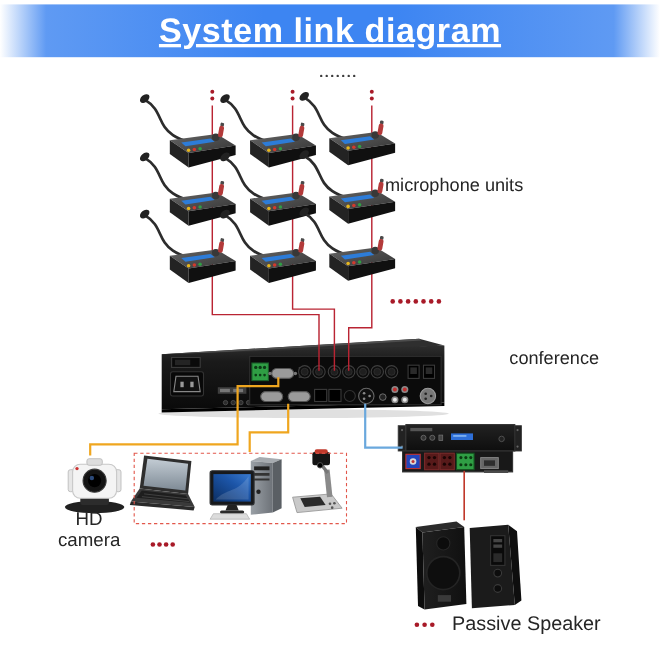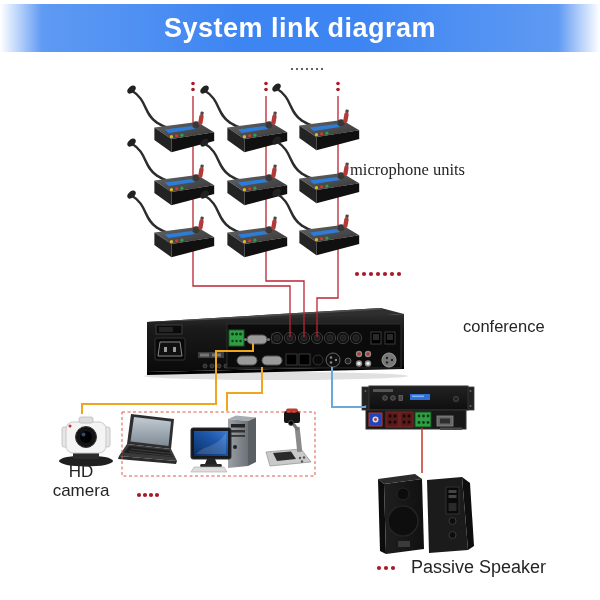--- a/index.html
+++ b/index.html
@@ -2,24 +2,24 @@
 <html><head>
 <meta charset="utf-8">
 <style>
   html,body{margin:0;padding:0;background:#ffffff;}
   #stage{position:relative;width:600px;height:600px;background:#ffffff;overflow:hidden;
          font-family:"Liberation Sans",sans-serif;}
   
   #banner{position:absolute;left:0;top:4px;width:600px;height:48px;
     background:linear-gradient(90deg,rgba(170,200,250,0) 0%,#5f9af3 7%,#3d85f2 40%,#3d85f2 60%,#5f9af3 93%,rgba(170,200,250,0) 100%);
     display:flex;align-items:center;justify-content:center;}
-  #banner span{color:#ffffff;font-size:27px;font-weight:bold;letter-spacing:0.5px;}
+  #banner span{color:#ffffff;font-size:31px;font-weight:bold;letter-spacing:0.5px;text-decoration:underline;}
   svg{position:absolute;left:0;top:0;}
   .lbl{position:absolute;color:#252525;}
-  #lbl-mic-units{left:350px;top:160px;font-size:16.5px;font-family:Liberation Serif, serif;}
+  #lbl-mic-units{left:350px;top:160px;font-size:16.5px;}
   #lbl-host{left:415px;top:317px;font-size:16.5px;line-height:19px;margin-left:48px;}
   #lbl-amp{left:426px;top:433px;font-size:18px;}
   #lbl-speaker{left:411px;top:557px;font-size:18px;}
   #lbl-camera{left:48px;top:462px;font-size:17px;line-height:19px;width:66px;text-align:center;}
 </style>
 </head>
 <body>
 
 <div id="stage">
 

